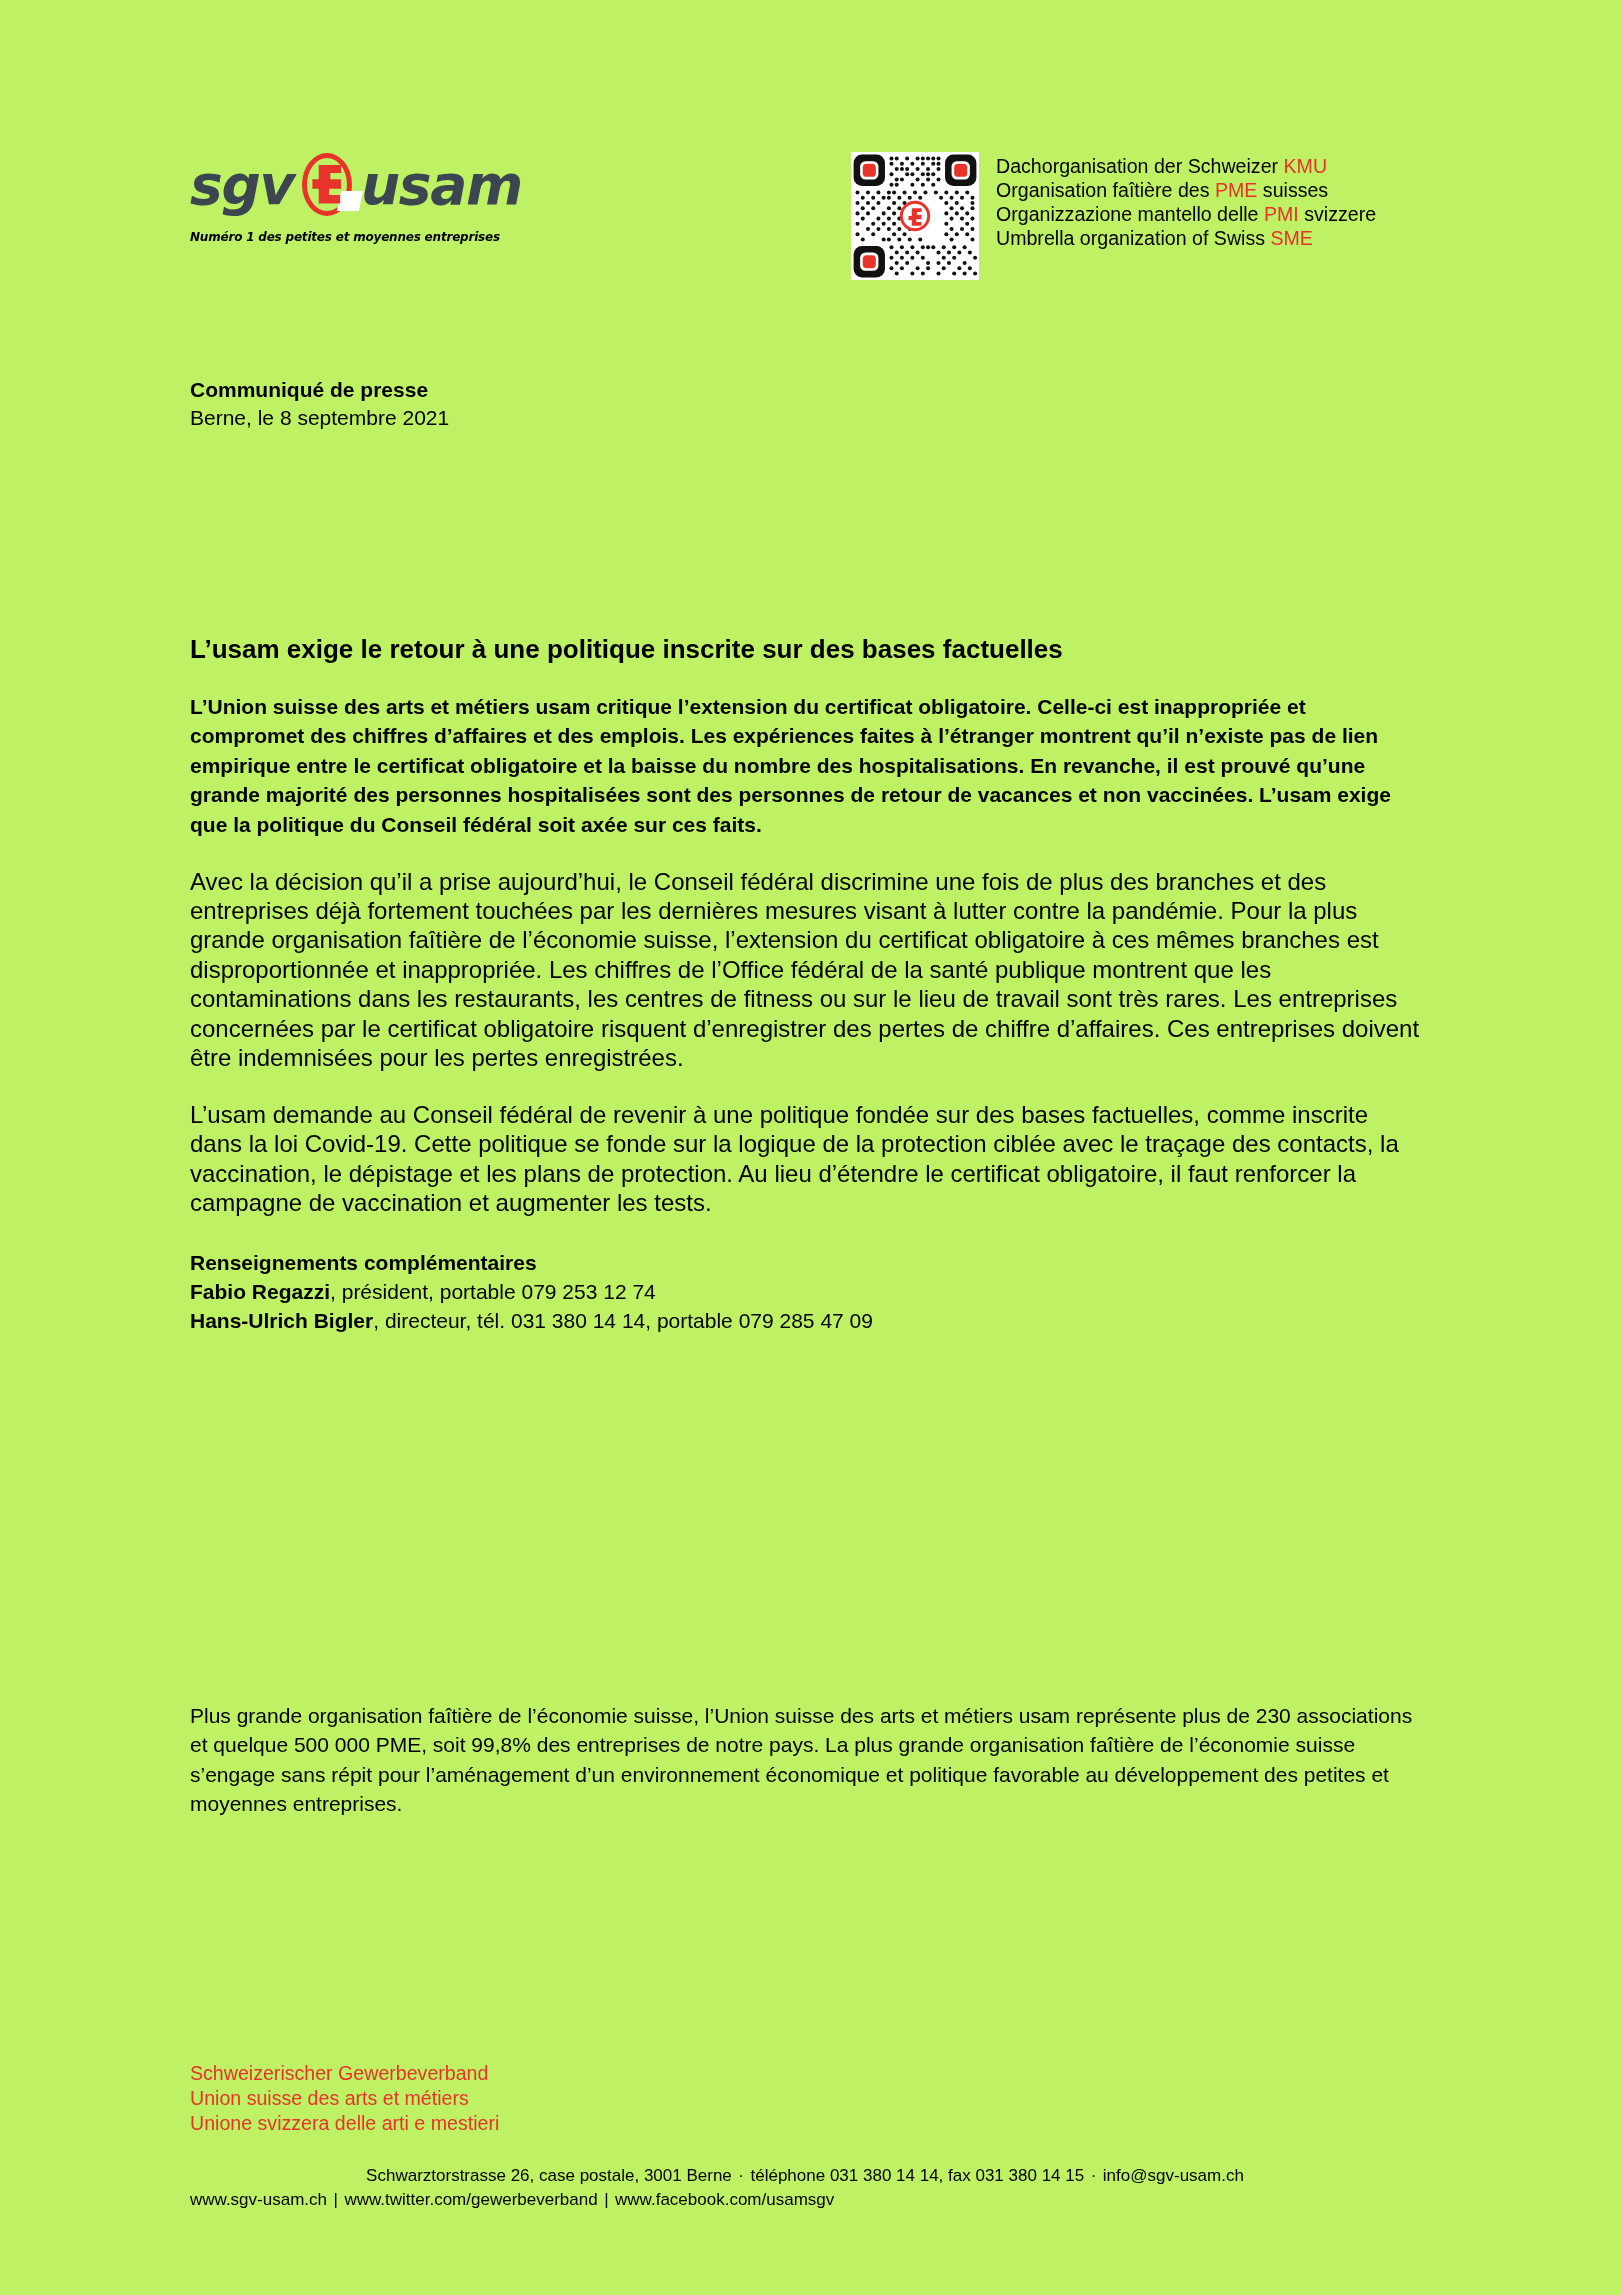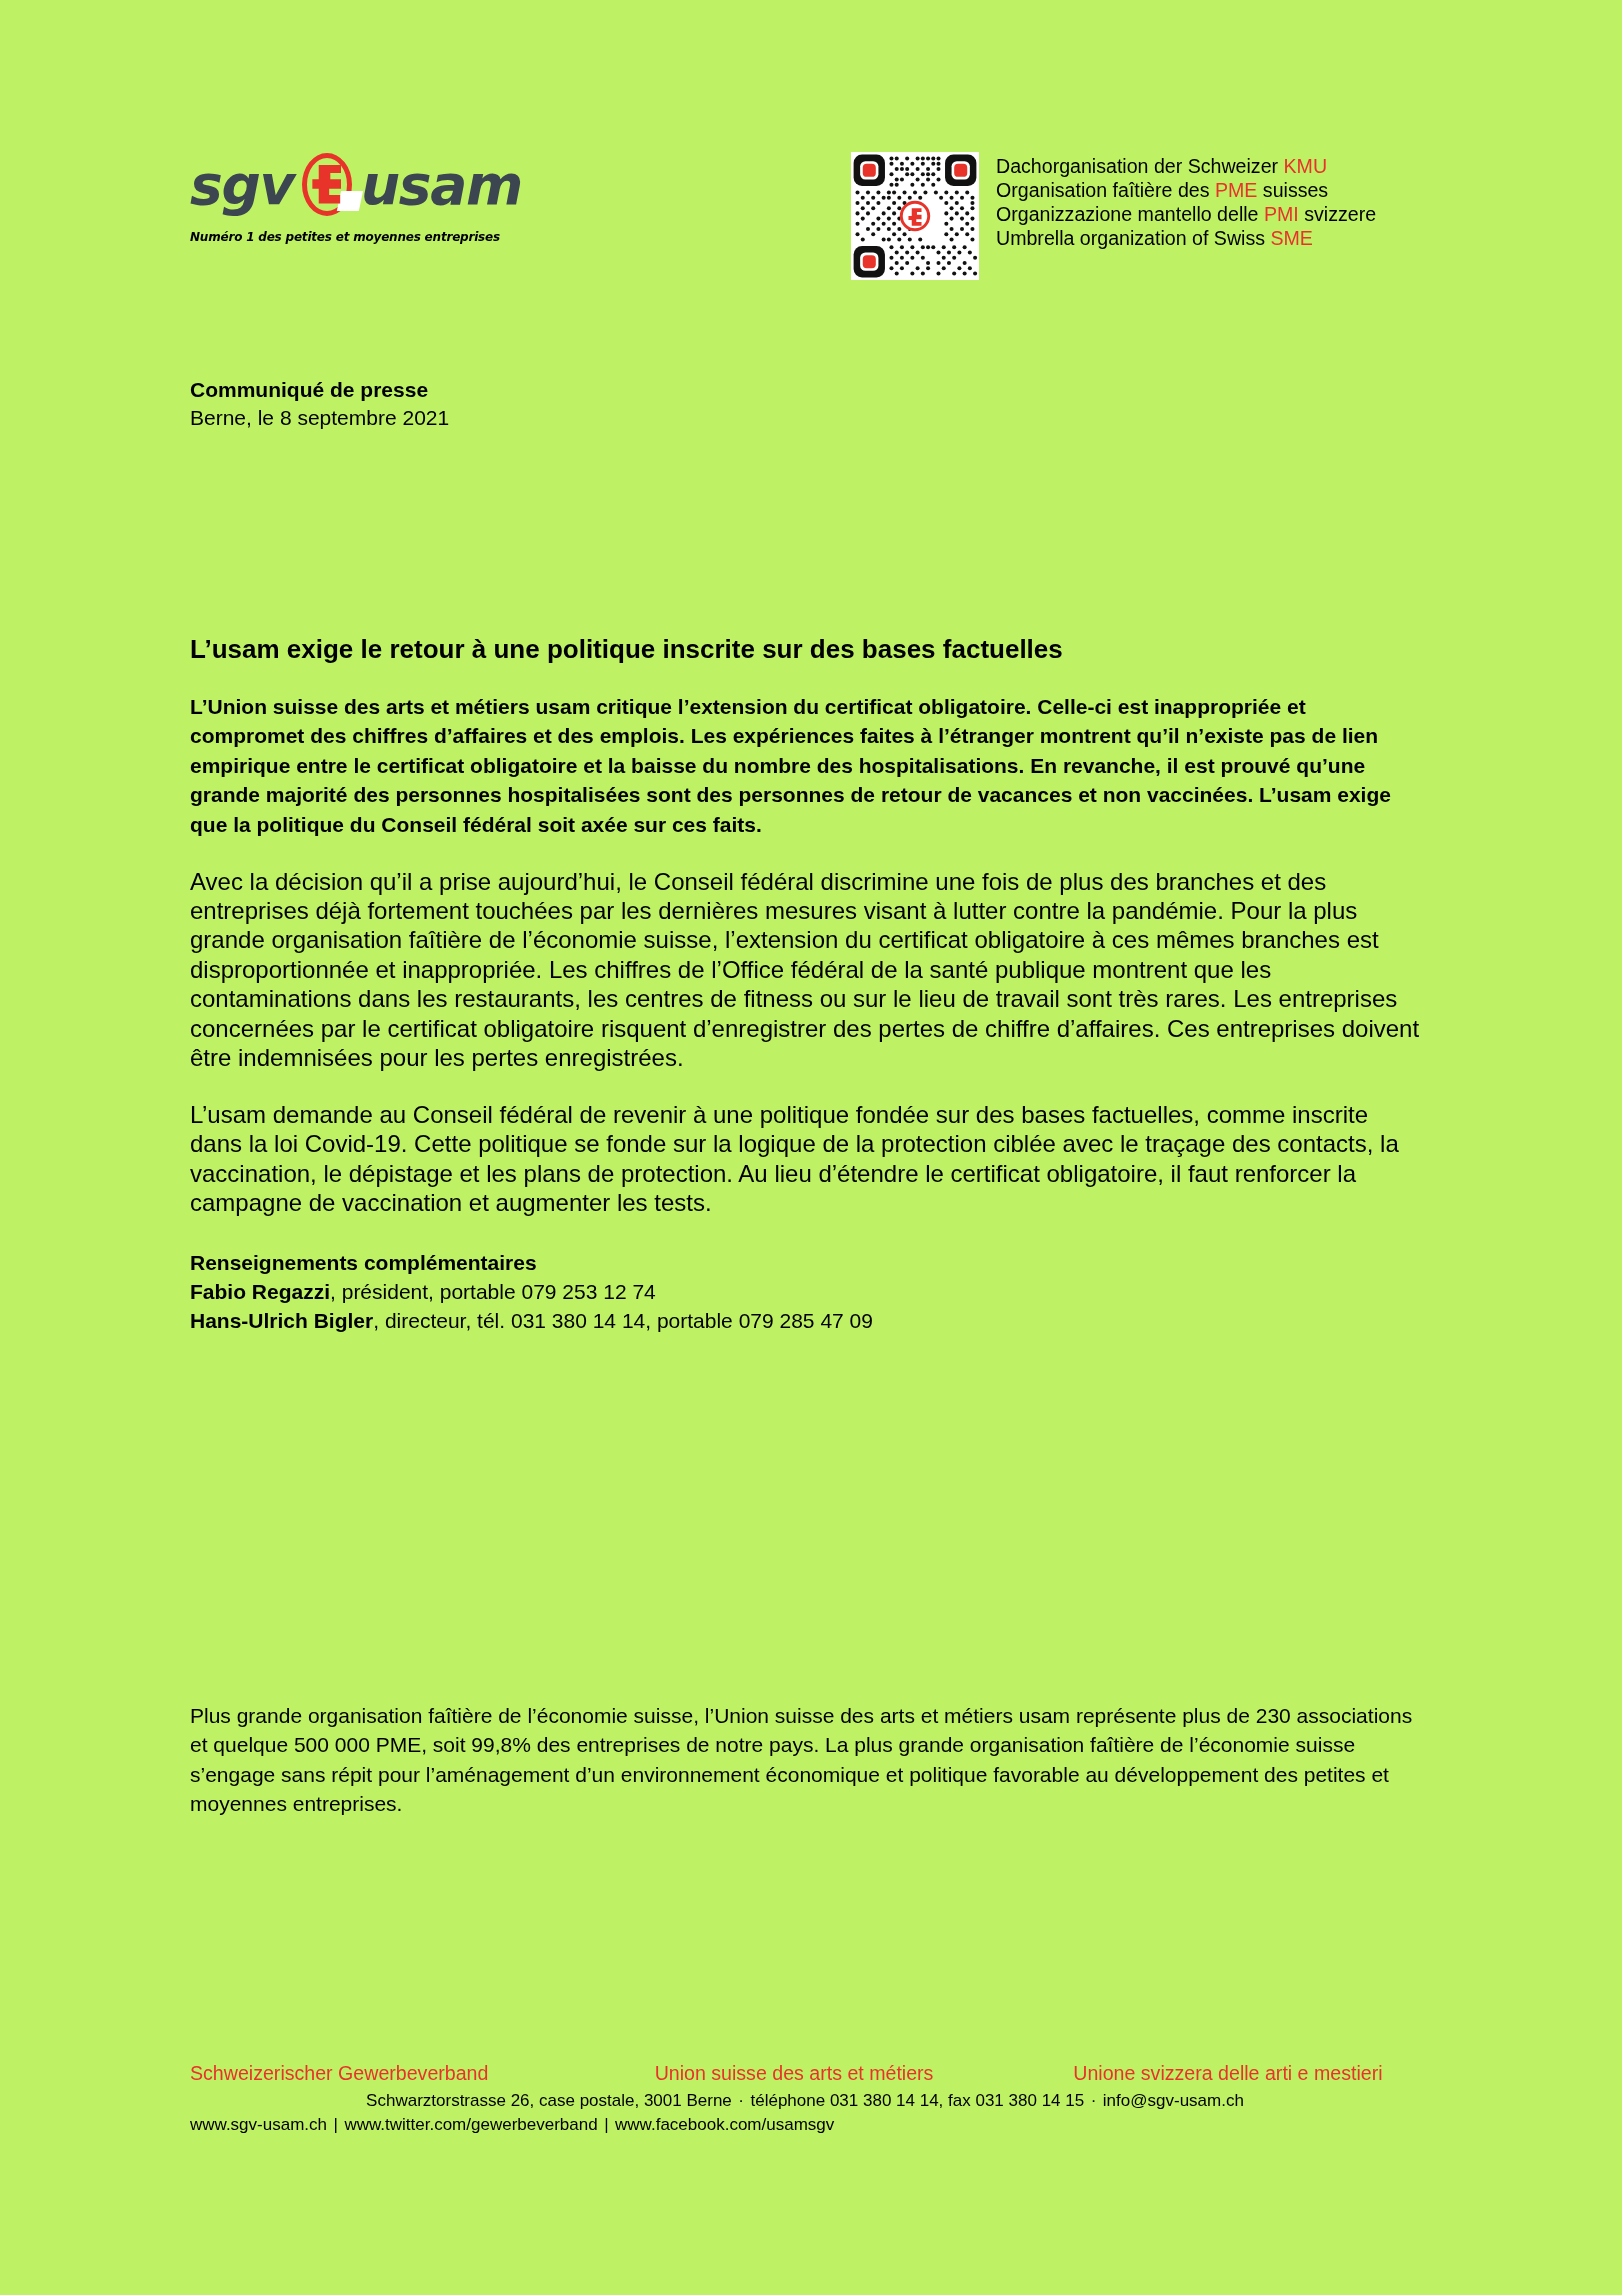--- a/index.html
+++ b/index.html
@@ -179,29 +179,30 @@
     position: absolute;
     left: 190px;
     top: 2061px;
     width: 1243px;
   }
   .footer-orgs {
     display: flex;
     color: #e8332a;
     font-size: 19.6px;
     line-height: 25px;
+    flex-direction: column;
   }
   .footer-org-1 { width: 465px; }
   .footer-org-2 { width: 419px; }
   .footer-org-3 { width: 360px; }
   .footer-contact {
     text-align: center;
     font-size: 17px;
     line-height: 23.6px;
-    margin-top: 3px;
+    margin-top: 28px;
     color: #000000;
     width: 1230px;
   }
   .footer-links {
     text-align: left;
     font-size: 17px;
     line-height: 23.6px;
     color: #000000;
     width: 1230px;
   }

